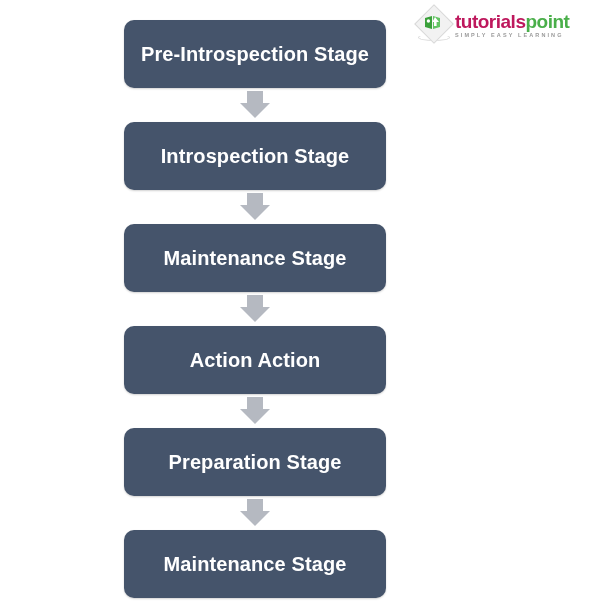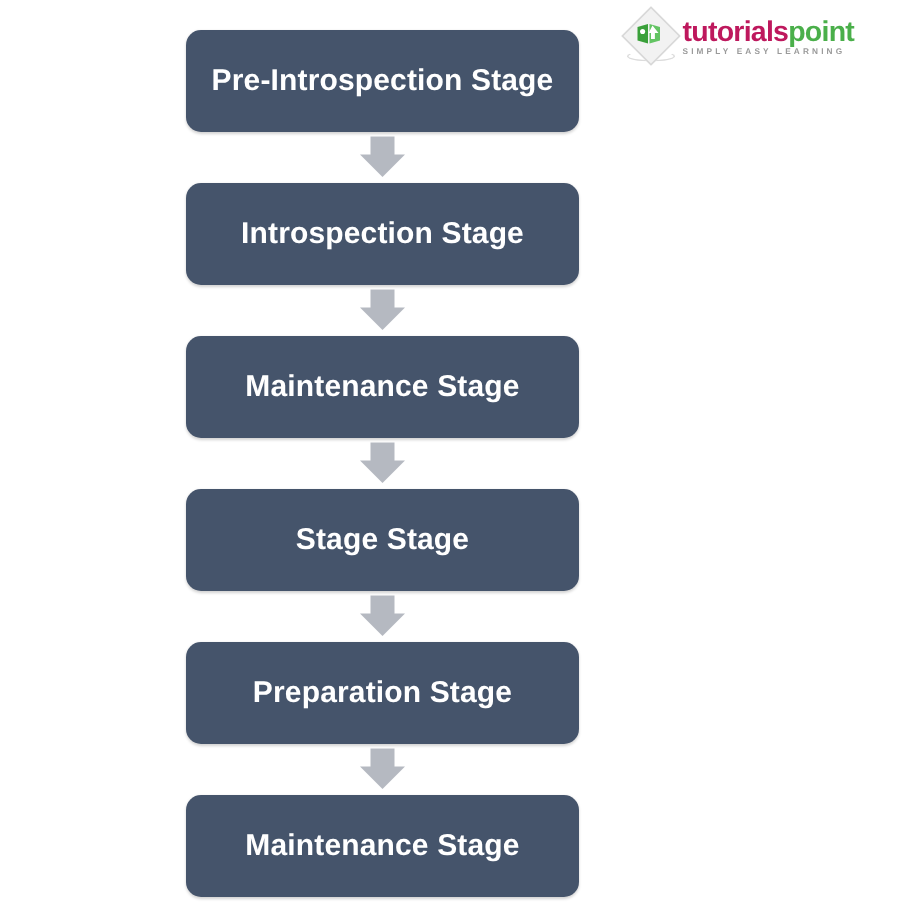--- a/index.html
+++ b/index.html
@@ -182,21 +182,21 @@
     <span class="stage-label">Maintenance Stage</span>
   </div>
   <div class="arrow-wrap">
     <div class="arrow">
       <div class="arrow-stem"></div>
       <div class="arrow-head"></div>
     </div>
   </div>
 
   <div class="stage-box">
-    <span class="stage-label">Stage Stage</span>
+    <span class="stage-label">Action Action</span>
   </div>
   <div class="arrow-wrap">
     <div class="arrow">
       <div class="arrow-stem"></div>
       <div class="arrow-head"></div>
     </div>
   </div>
 
   <div class="stage-box">
     <span class="stage-label">Preparation Stage</span>

